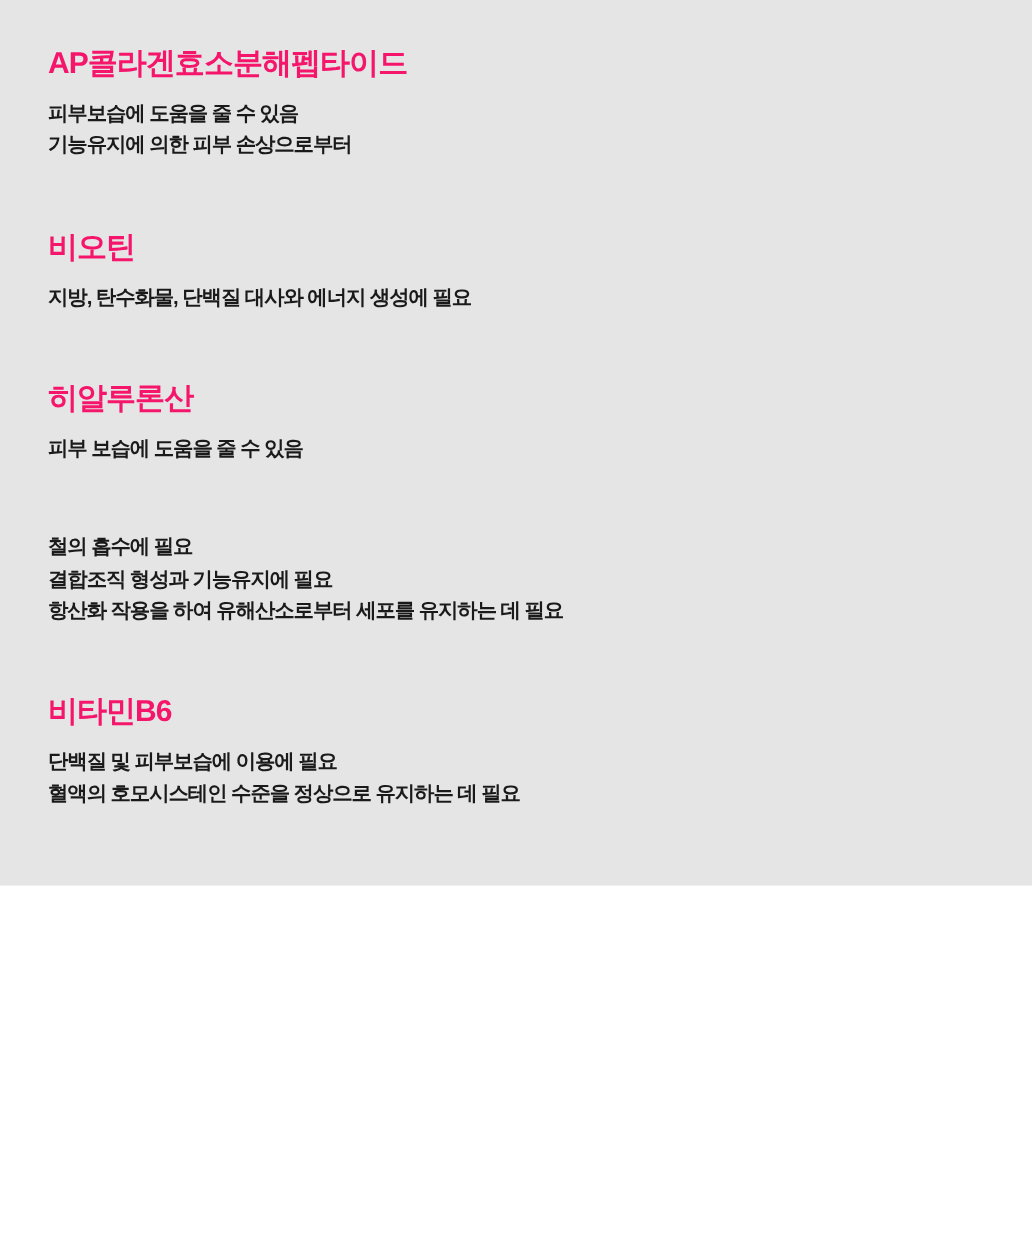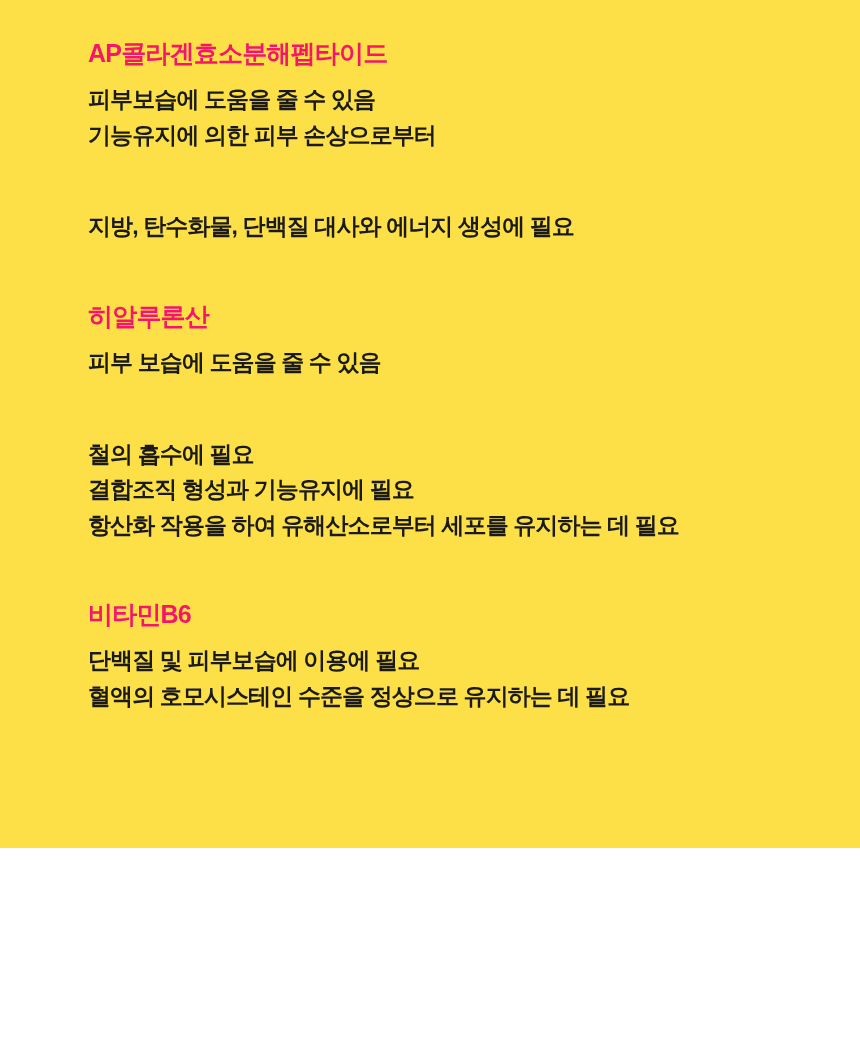--- a/index.html
+++ b/index.html
@@ -9,59 +9,60 @@
   body {
     width: 860px;
     height: 1046px;
     background: #ffffff;
     font-family: "Liberation Sans", "DejaVu Sans", sans-serif;
     overflow: hidden;
   }
   .page {
     box-sizing: border-box;
     width: 860px;
-    height: 848px;
-    padding: 38px 60px 0 88px;
-    background: #fde047;
+    height: 738px;
+    padding: 38px 60px 0 40px;
+    background: #e5e5e5;
   }
   .section {
     margin: 0 0 56px 0;
   }
   .section:last-child {
     margin-bottom: 0;
   }
   .section-title {
     font-size: 25px;
     font-weight: bold;
     color: #f5166c;
     letter-spacing: -0.8px;
     line-height: 1.2;
     margin: 0 0 14px 0;
   }
   .benefit {
-    font-size: 23px;
+    font-size: 17px;
     font-weight: bold;
     color: #1a1a1a;
     letter-spacing: -0.9px;
     line-height: 1.55;
     margin: 0;
   }
 </style>
 </head>
 <body>
 
 <div class="page">
 
   <div class="section">
     <h2 class="section-title">AP콜라겐효소분해펩타이드</h2>
     <p class="benefit">피부보습에 도움을 줄 수 있음</p>
     <p class="benefit">기능유지에 의한 피부 손상으로부터</p>
   </div>
 
   <div class="section">
+    <h2 class="section-title">비오틴</h2>
     <p class="benefit">지방, 탄수화물, 단백질 대사와 에너지 생성에 필요</p>
   </div>
 
   <div class="section">
     <h2 class="section-title">히알루론산</h2>
     <p class="benefit">피부 보습에 도움을 줄 수 있음</p>
   </div>
 
   <div class="section">
     <p class="benefit">철의 흡수에 필요</p>

